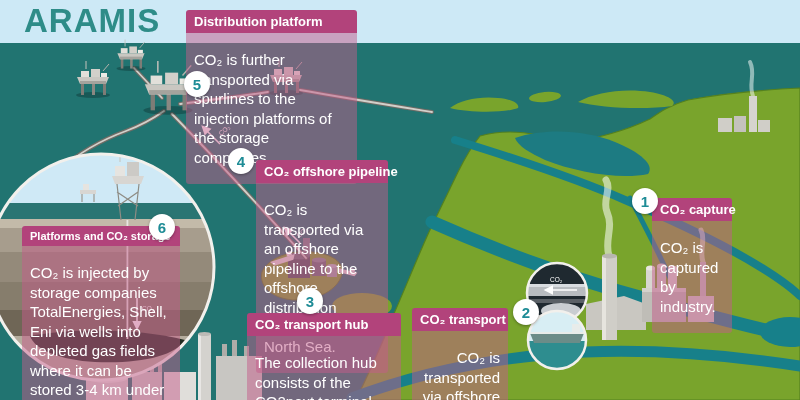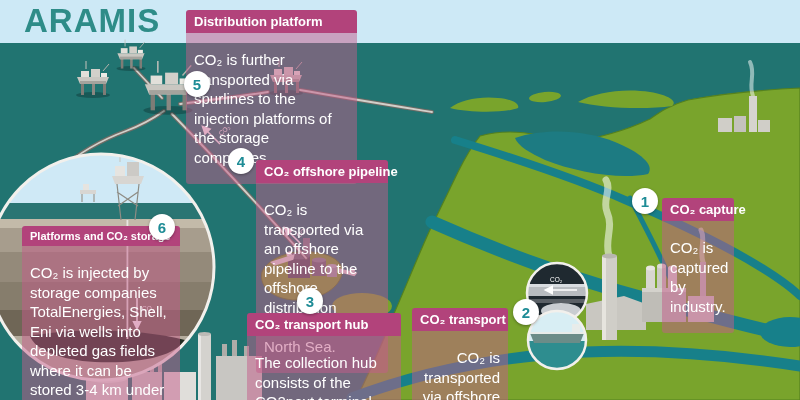--- a/index.html
+++ b/index.html
@@ -241,21 +241,21 @@
 <div class="callout" style="left:247px;top:313px;width:154px;">
   <div class="hd">CO₂ transport hub</div>
   <div class="bd">The collection hub consists of the CO2next terminal and a compressor industry from Porthos.</div>
 </div>
 
 <div class="callout" style="left:412px;top:308px;width:96px;text-align:right;">
   <div class="hd">CO₂ transport</div>
   <div class="bd">CO₂ is transported via offshore pipelines or by ship.</div>
 </div>
 
-<div class="callout" style="left:652px;top:198px;width:72px;margin-left:10px;">
+<div class="callout" style="left:652px;top:198px;width:80px;">
   <div class="hd">CO₂ capture</div>
   <div class="bd">CO₂ is captured by industry.</div>
 </div>
 
 <div class="callout" style="left:22px;top:226px;width:158px;">
   <div class="hd" style="font-size:11px;">Platforms and CO₂ storage</div>
   <div class="bd">CO₂ is injected by storage companies TotalEnergies, Shell, Eni via wells into depleted gas fields where it can be stored 3-4 km under the seabed.</div>
 </div>
 
 <div class="badge" style="left:632px;top:188px;">1</div>

